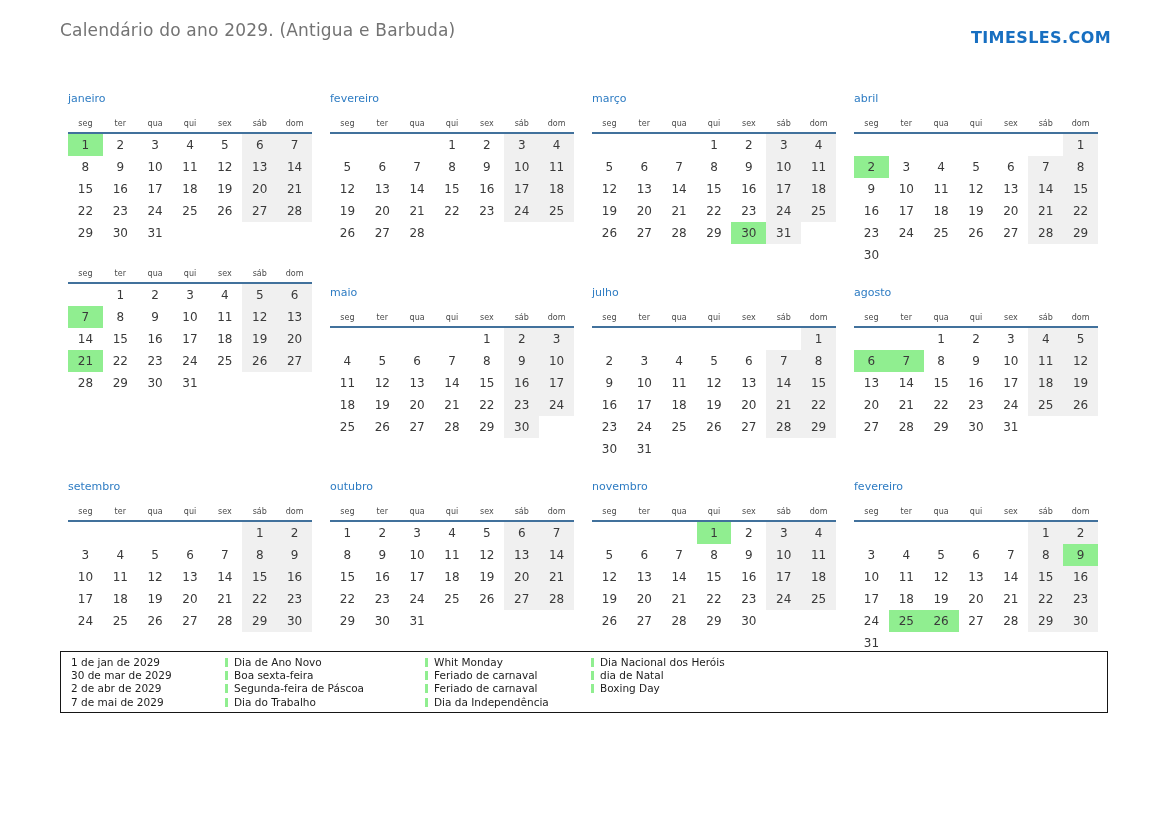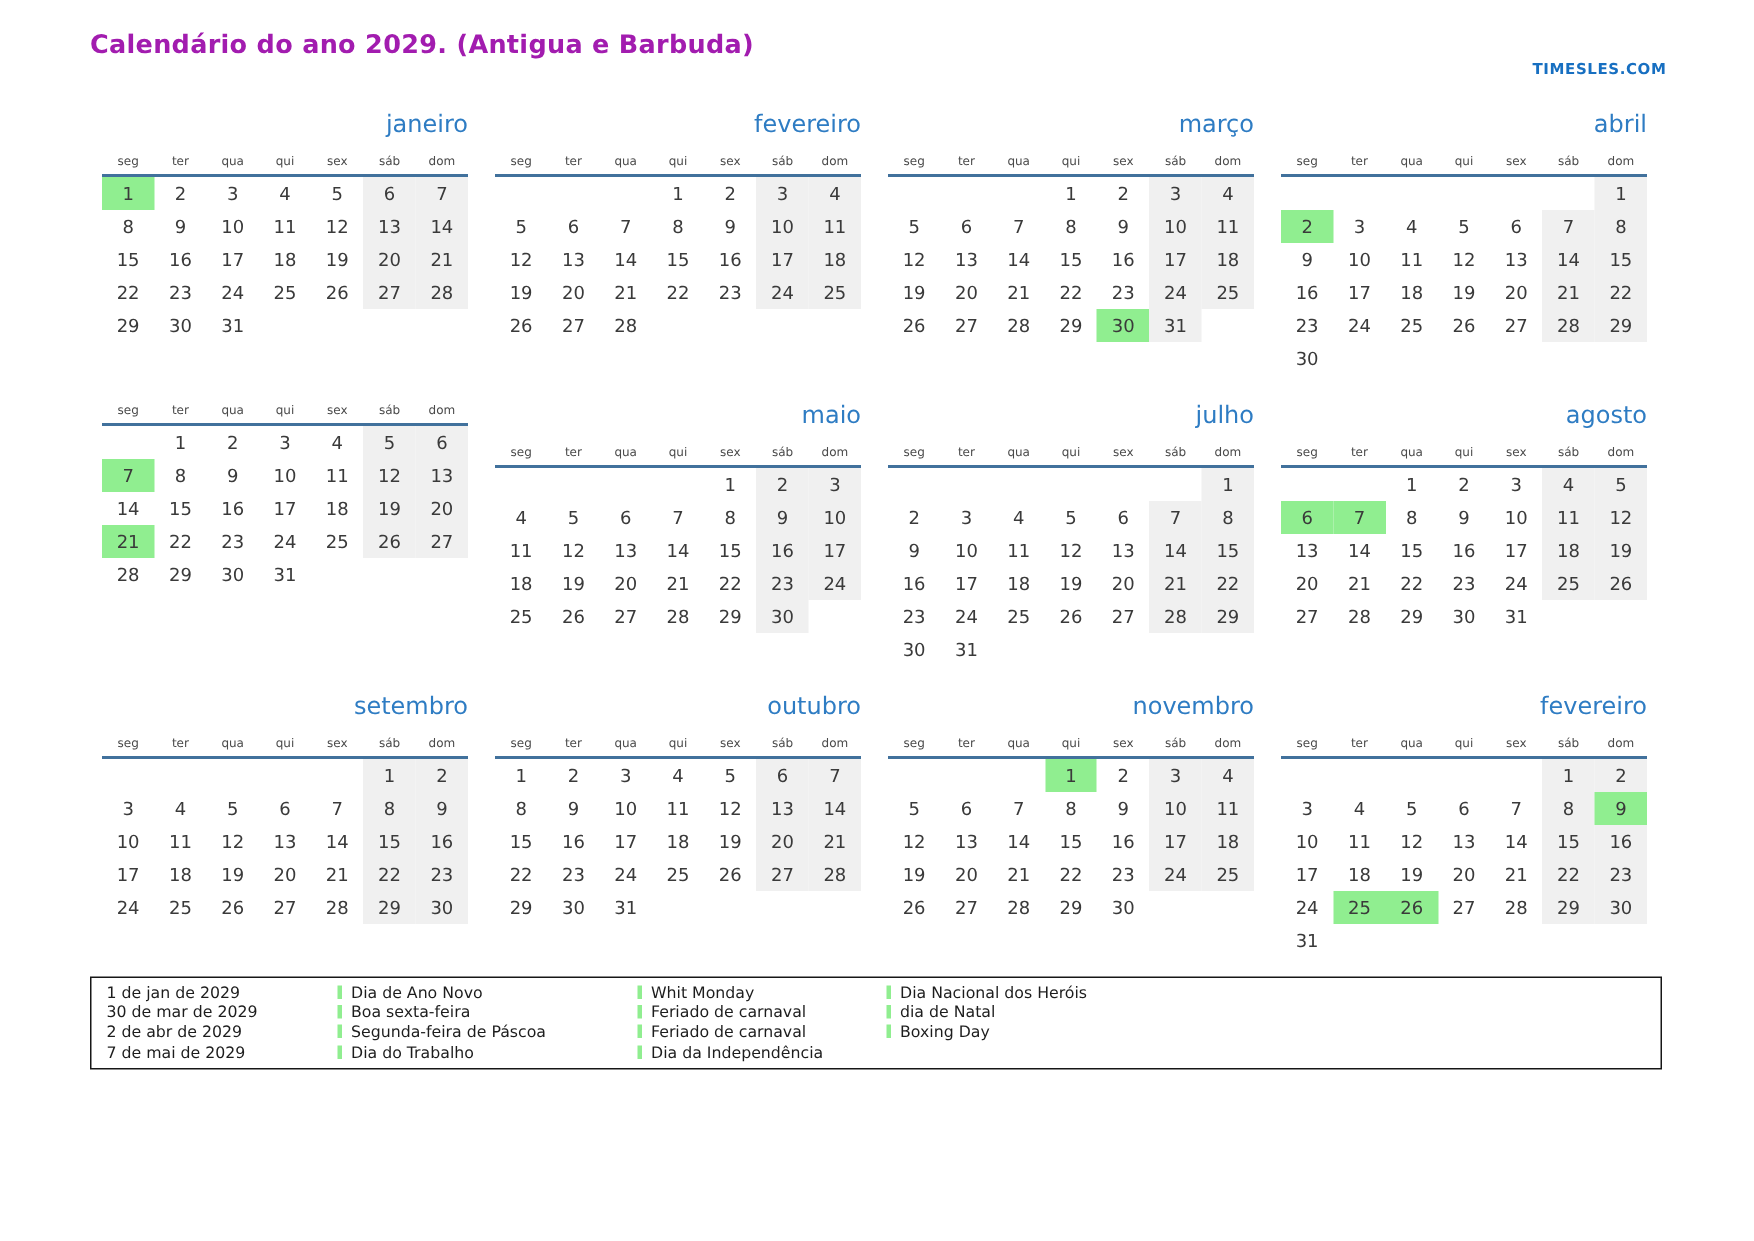--- a/index.html
+++ b/index.html
@@ -15,35 +15,35 @@
   body{
     width:1169px;height:827px;position:relative;background:#ffffff;
     font-family:"DejaVu Sans","Liberation Sans",sans-serif;
     -webkit-font-smoothing:antialiased;
   }
   .page-header{
     position:absolute;left:60px;right:58px;top:20px;
     display:flex;justify-content:space-between;align-items:flex-start;
   }
   .page-title{
-    font-size:17px;font-weight:700;color:#a21caf;letter-spacing:.2px;text-align:center;
+    font-size:17px;font-weight:400;color:#737373;letter-spacing:.2px;text-align:center;
   }
   .site-link{
-    font-size:10px;font-weight:700;color:var(--link-blue);
-    text-decoration:none;letter-spacing:.4px;margin-top:21px;
+    font-size:16px;font-weight:700;color:var(--link-blue);
+    text-decoration:none;letter-spacing:.4px;margin-top:8px;
   }
   .months-grid{
     position:absolute;left:68px;top:74px;width:1032px;
     display:grid;grid-template-columns:repeat(4,244px);
     column-gap:18px;grid-auto-rows:194px;
   }
   .month{width:244px;}
   .month-title{
-    text-align:right;font-size:16px;line-height:17px;color:var(--title-blue);
-    margin:0 0 11px 0;font-weight:400;
+    text-align:left;font-size:11px;line-height:17px;color:var(--title-blue);
+    margin:16px 0 11px 0;font-weight:400;
   }
   .weekdays{
     display:grid;grid-template-columns:repeat(7,1fr);
     border-bottom:2px solid var(--line-blue);padding-bottom:6px;height:16px;
   }
   .weekday{
     text-align:center;font-size:8px;color:#4a4a4a;line-height:12px;
   }
   .days{display:grid;grid-template-columns:repeat(7,1fr);grid-auto-rows:22px;}
   .day{

